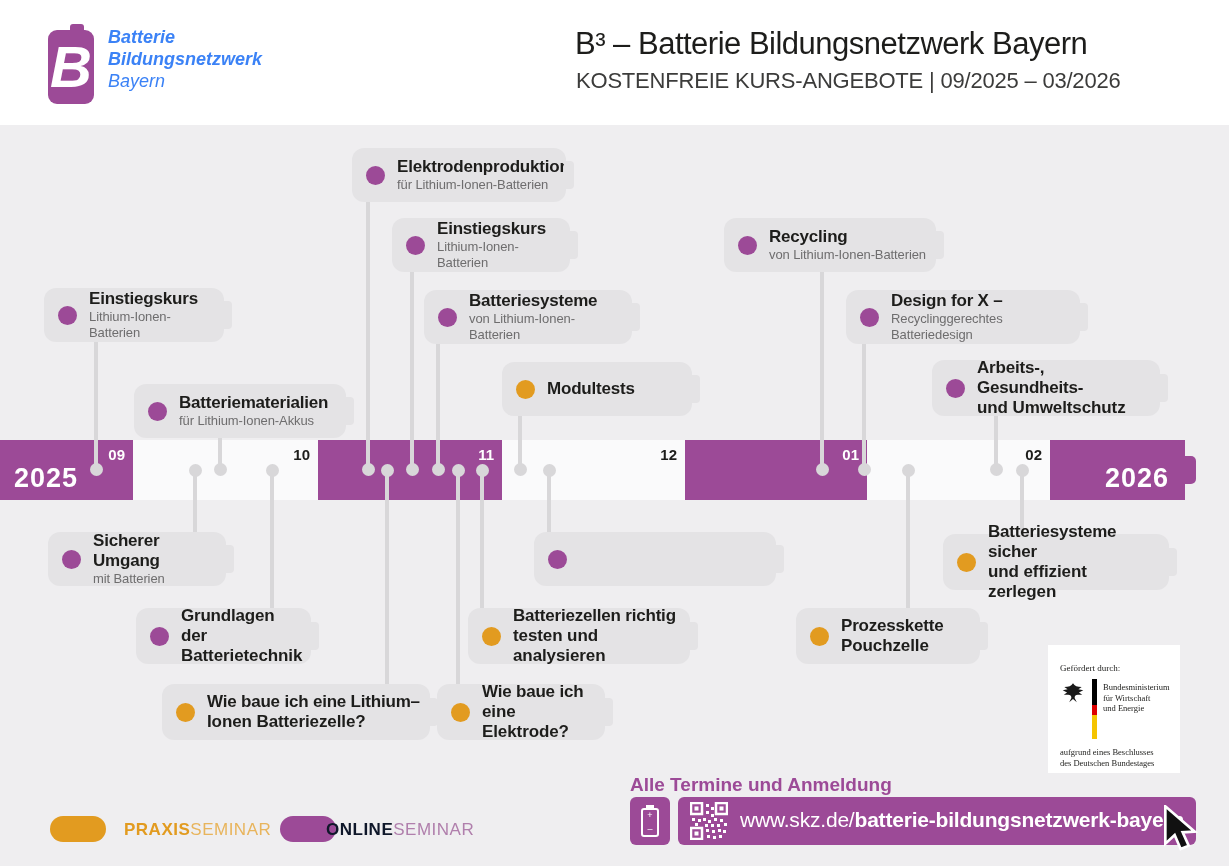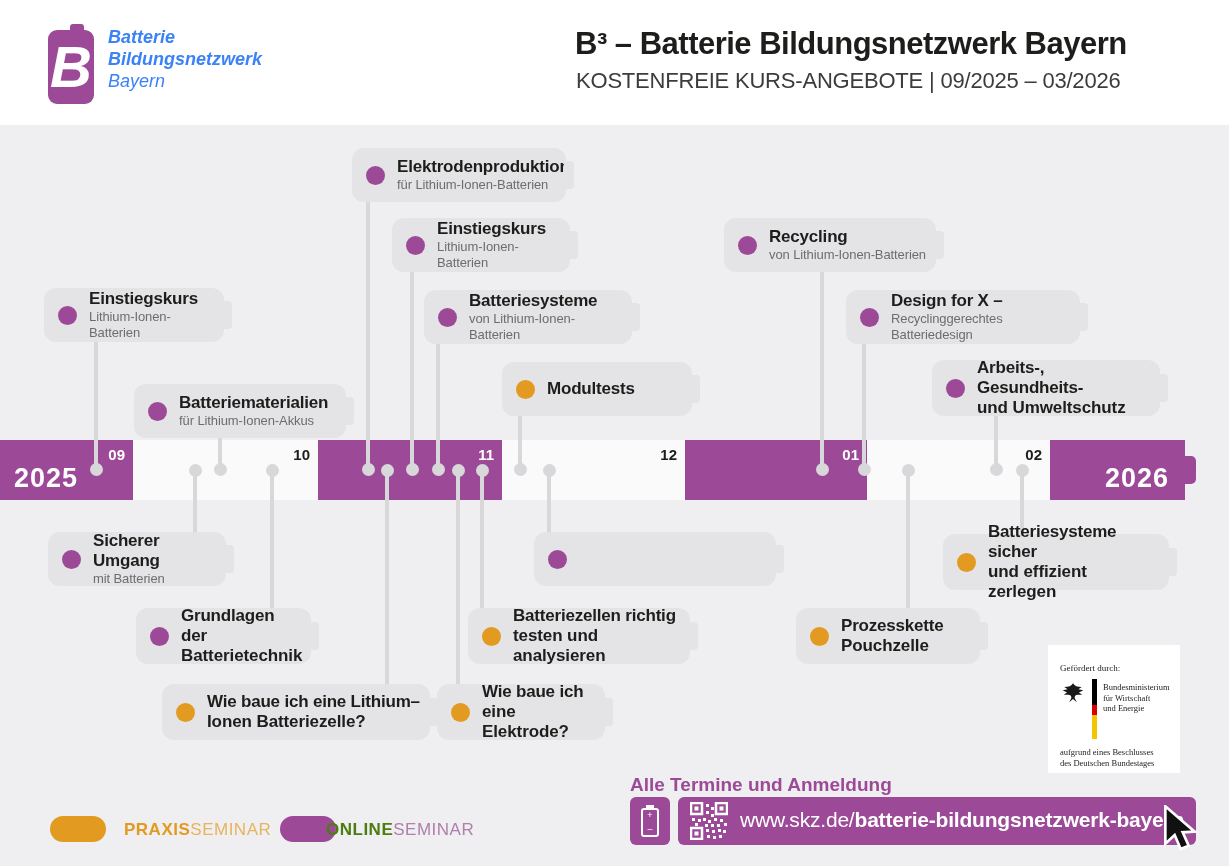--- a/index.html
+++ b/index.html
@@ -5,21 +5,21 @@
   html,body{margin:0;padding:0;}
   body{width:1229px;height:866px;overflow:hidden;font-family:"Liberation Sans",sans-serif;background:#fff;}
   .stage{position:relative;width:1229px;height:866px;background:#fff;}
   .main-bg{position:absolute;left:0;top:125px;width:1229px;height:741px;background:#efeef0;}
   
   .logo-batt{position:absolute;left:48px;top:30px;width:46px;height:74px;background:#9c4a97;border-radius:9px;}
   .logo-batt::before{content:"";position:absolute;left:22px;top:-6px;width:14px;height:7px;background:#9c4a97;border-radius:3px 3px 0 0;}
   .logo-b{position:absolute;left:0;top:2px;width:46px;height:70px;color:#fff;font-size:58px;font-weight:bold;font-style:italic;text-align:center;line-height:70px;}
   .logo-text{position:absolute;left:108px;top:26px;font-style:italic;color:#3b82f6;line-height:22px;font-size:18px;}
   .logo-text .b{font-weight:bold;}
-  .hd-title{position:absolute;left:575px;top:26px;font-size:31px;font-weight:700;color:#1d1d1b;letter-spacing:-0.5px;}
+  .hd-title{position:absolute;left:575px;top:26px;font-size:31px;font-weight:400;color:#1d1d1b;letter-spacing:-0.5px;}
   .hd-sub{position:absolute;left:576px;top:68px;font-size:22px;font-weight:500;color:#3c3c3b;letter-spacing:-0.2px;}
   
   .tl-seg{position:absolute;top:440px;height:60px;z-index:1;}
   .tl-seg.purple{background:#9c4a97;}
   .tl-seg.white{background:#fafafb;}
   .tl-month{position:absolute;top:6px;right:8px;font-size:15px;font-weight:600;}
   .tl-month.on-purple{color:#fff;}
   .tl-month.on-white{color:#1d1d1b;}
   .tl-year{position:absolute;bottom:6px;font-size:27px;color:#fff;letter-spacing:1px;font-weight:700;}
   .tl-nub{position:absolute;left:1185px;top:456px;width:11px;height:28px;background:#9c4a97;border-radius:0 5px 5px 0;z-index:1;}
@@ -37,21 +37,21 @@
   .ev-title{font-size:17px;font-weight:bold;color:#1d1d1b;line-height:20px;letter-spacing:-0.2px;}
   .ev-sub{font-size:13px;color:#6e6d6e;line-height:16px;letter-spacing:-0.1px;}
   .bold2 .ev-sub{font-size:17px;font-weight:bold;color:#1d1d1b;line-height:20px;}
   
   .pill{position:absolute;width:56px;height:26px;border-radius:13px;}
   .pill.orange{background:#e29b20;}
   .pill.purple{background:#9c4a97;}
   .leg-label{position:absolute;font-size:17px;letter-spacing:0.5px;}
   .leg-label .strong{font-weight:bold;}
   .leg-orange{color:#e8b45c;margin-left:6px;} .leg-orange .strong{color:#e29b20;}
-  .leg-purple{color:#b07fac;} .leg-purple .strong{color:#4d7c0f;}
+  .leg-purple{color:#b07fac;} .leg-purple .strong{color:#0f172a;}
   
   .cta-title{position:absolute;left:630px;top:774px;font-size:19px;font-weight:bold;color:#9c4a97;}
   .batt-box{position:absolute;left:630px;top:797px;width:40px;height:48px;background:#9c4a97;border-radius:6px;}
   .batt-ico{position:absolute;left:11px;top:11px;width:14px;height:25px;border:2px solid #fff;border-radius:3px;}
   .batt-ico::before{content:"";position:absolute;left:3px;top:-5px;width:8px;height:3px;background:#fff;}
   .batt-plus{position:absolute;top:1px;left:0;right:0;text-align:center;color:#fff;font-size:9px;line-height:9px;}
   .batt-minus{position:absolute;bottom:1px;left:0;right:0;text-align:center;color:#fff;font-size:9px;line-height:9px;}
   .url-bar{position:absolute;left:678px;top:797px;width:518px;height:48px;background:#9c4a97;border-radius:6px;}
   .url-text{position:absolute;left:62px;top:11px;font-size:21px;color:#fff;letter-spacing:-0.2px;white-space:nowrap;}
   .url-text .bold{font-weight:bold;}

